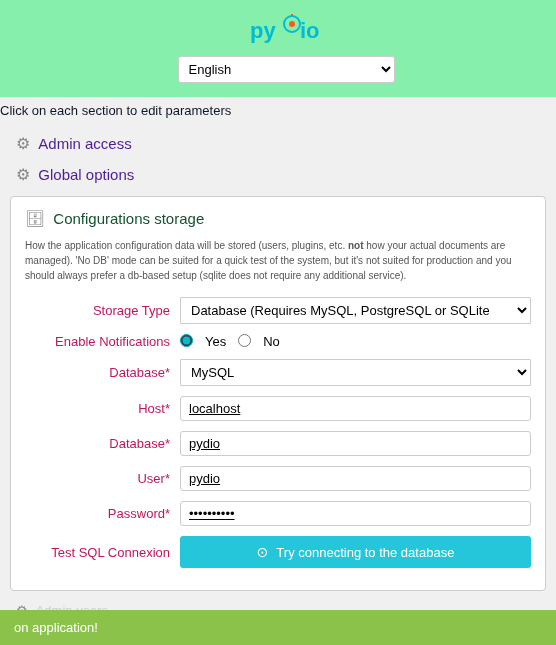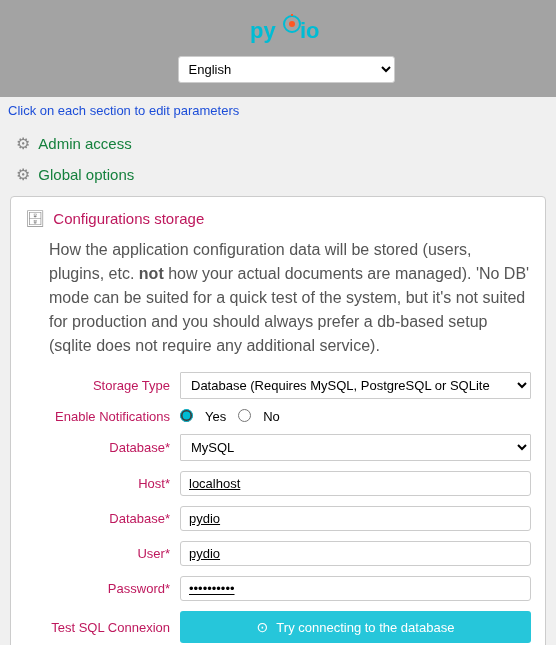--- a/index.html
+++ b/index.html
@@ -10,63 +10,62 @@
       width: 556px;
       min-height: 645px;
       position: relative;
       overflow: hidden;
     }
 
     
     .header {
       text-align: center;
       padding: 14px 0 8px 16px;
-      background: #a3a3a3;
+      background: #86efac;
     }
 
     
     .lang-select-wrapper {
       display: flex;
       justify-content: center;
       margin-bottom: 6px;
     }
     .lang-select {
       width: 217px;
       padding: 4px 6px;
       border: 1px solid #ccc;
       border-radius: 3px;
       background: white;
       font-size: 13px;
       cursor: pointer;
     }
 
     
     .main-desc {
-      color: #1d4ed8;
+      color: #0f172a;
       font-size: 13px;
       padding: 6px 16px 10px 0;
-      margin-left: 8px;
     }
 
     
     .section-header {
       display: flex;
       align-items: center;
       padding: 6px 16px;
       cursor: pointer;
       color: #555;
       font-size: 14px;
     }
     .section-header .section-icon {
       color: #888;
       margin-right: 8px;
       font-size: 16px;
     }
     .section-header .section-label {
-      color: #15803d;
+      color: #4c1d95;
       font-size: 15px;
     }
 
     
     .config-panel {
       margin: 6px 10px;
       border: 1px solid #ccc;
       border-radius: 4px;
       background: white;
       padding: 12px 14px;
@@ -75,30 +74,29 @@
       display: flex;
       align-items: center;
       margin-bottom: 10px;
     }
     .config-panel-header .panel-icon {
       color: #888;
       margin-right: 8px;
       font-size: 16px;
     }
     .config-panel-header .panel-title {
-      color: #be185d;
+      color: #14532d;
       font-size: 15px;
     }
 
     .panel-desc {
       color: #555;
-      font-size: 16px;
+      font-size: 10px;
       line-height: 1.5;
       margin-bottom: 14px;
-      margin-left: 24px;
     }
     .panel-desc strong {
       font-weight: bold;
     }
 
     
     .form-row {
       display: flex;
       align-items: center;
       margin-bottom: 10px;

